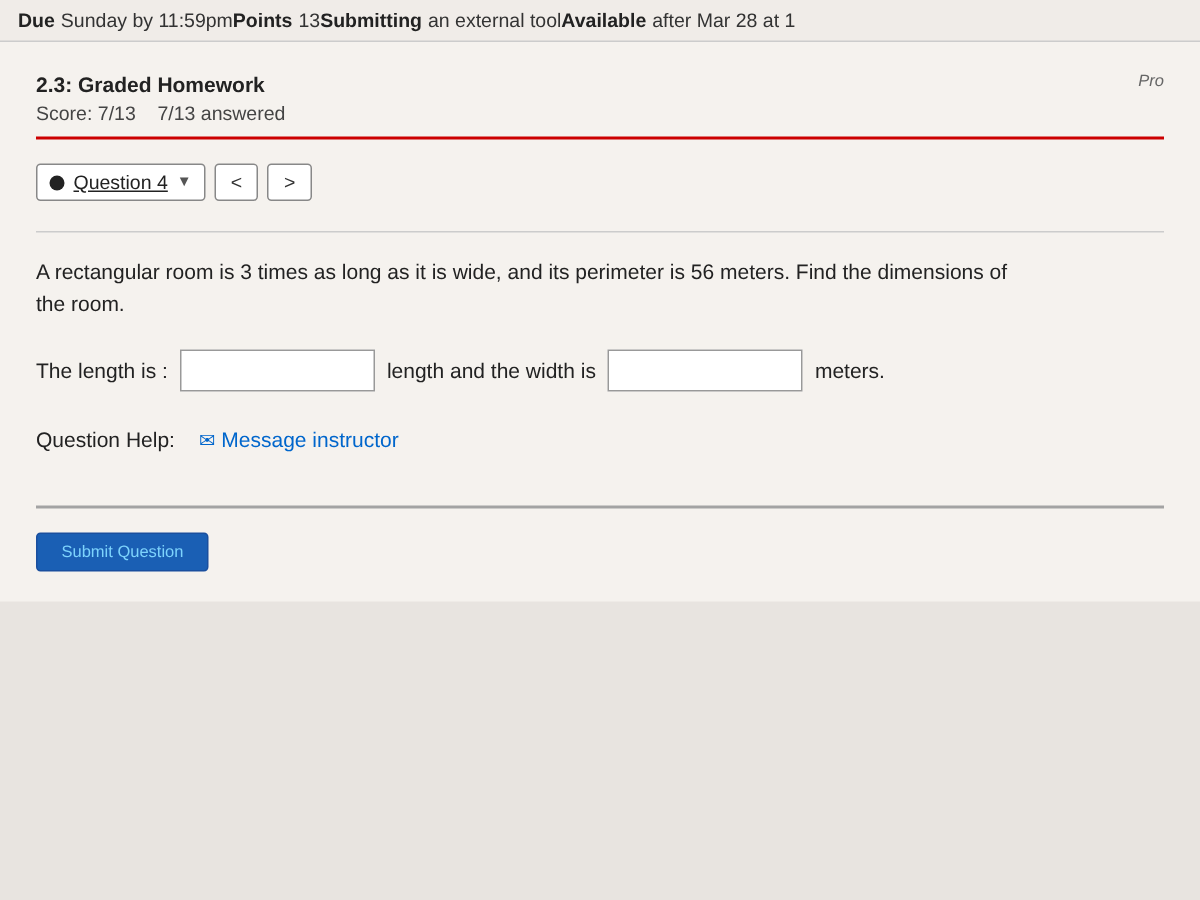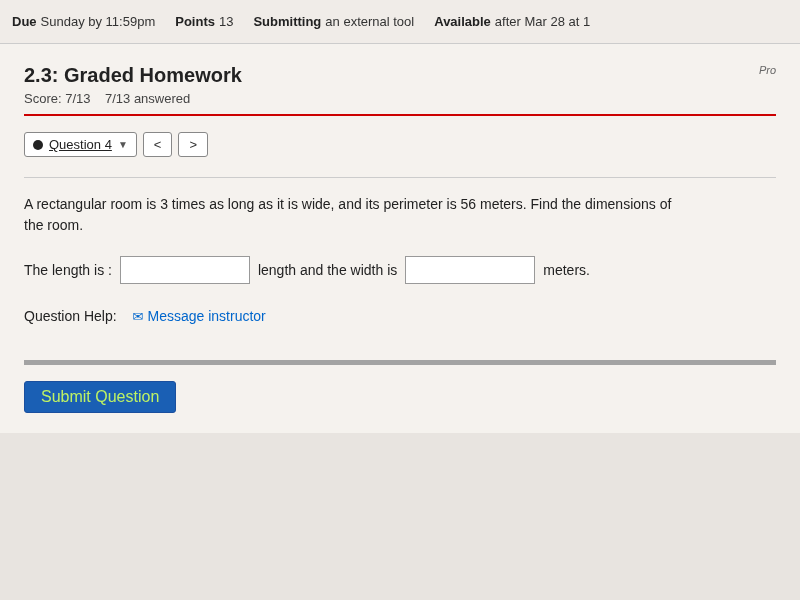--- a/index.html
+++ b/index.html
@@ -17,24 +17,23 @@
       overflow: hidden;
     }
 
     
     .top-bar {
       background-color: #f0ece8;
       border-bottom: 1px solid #ccc;
       padding: 4px 12px;
       display: flex;
       align-items: center;
-      gap: 20px;
       font-size: 13px;
       color: #333;
-      height: 44px;
+      height: 28px;
     }
 
     .top-bar-item {
       display: flex;
       align-items: center;
       gap: 4px;
     }
 
     .top-bar-label {
       font-weight: bold;
@@ -56,21 +55,21 @@
     .assignment-header {
       margin-bottom: 16px;
       border-bottom: 2px solid #cc0000;
       padding-bottom: 8px;
       display: flex;
       justify-content: space-between;
       align-items: flex-start;
     }
 
     .assignment-title {
-      font-size: 20px;
+      font-size: 14px;
       font-weight: bold;
       color: #222;
       margin-bottom: 4px;
     }
 
     .assignment-score {
       font-size: 13px;
       color: #444;
     }
 
@@ -125,21 +124,21 @@
       padding: 4px 10px;
       cursor: pointer;
       font-size: 13px;
       color: #333;
     }
 
     
     .question-content {
       background-color: #f5f2ee;
       padding: 0 0 20px 0;
-      border-bottom: 5px solid #a3a3a3;
+      border-bottom: 2px solid #a3a3a3;
     }
 
     .question-text {
       font-size: 14px;
       color: #222;
       line-height: 1.5;
       margin-bottom: 20px;
     }
 
     .answer-row {
@@ -179,25 +178,25 @@
       cursor: pointer;
     }
 
     .envelope-icon {
       font-size: 13px;
     }
 
     
     .submit-btn {
       background-color: #1a5fb4;
-      color: #bef264;
+      color: #7dd3fc;
       border: 1px solid #1a4f9e;
       border-radius: 3px;
       padding: 6px 16px;
-      font-size: 16px;
+      font-size: 11px;
       cursor: pointer;
     }
   </style>
 </head>
 <body>
 
 <div class="top-bar">
   <div class="top-bar-item">
     <span class="top-bar-label">Due</span>
     <span class="top-bar-value">Sunday by 11:59pm</span>

